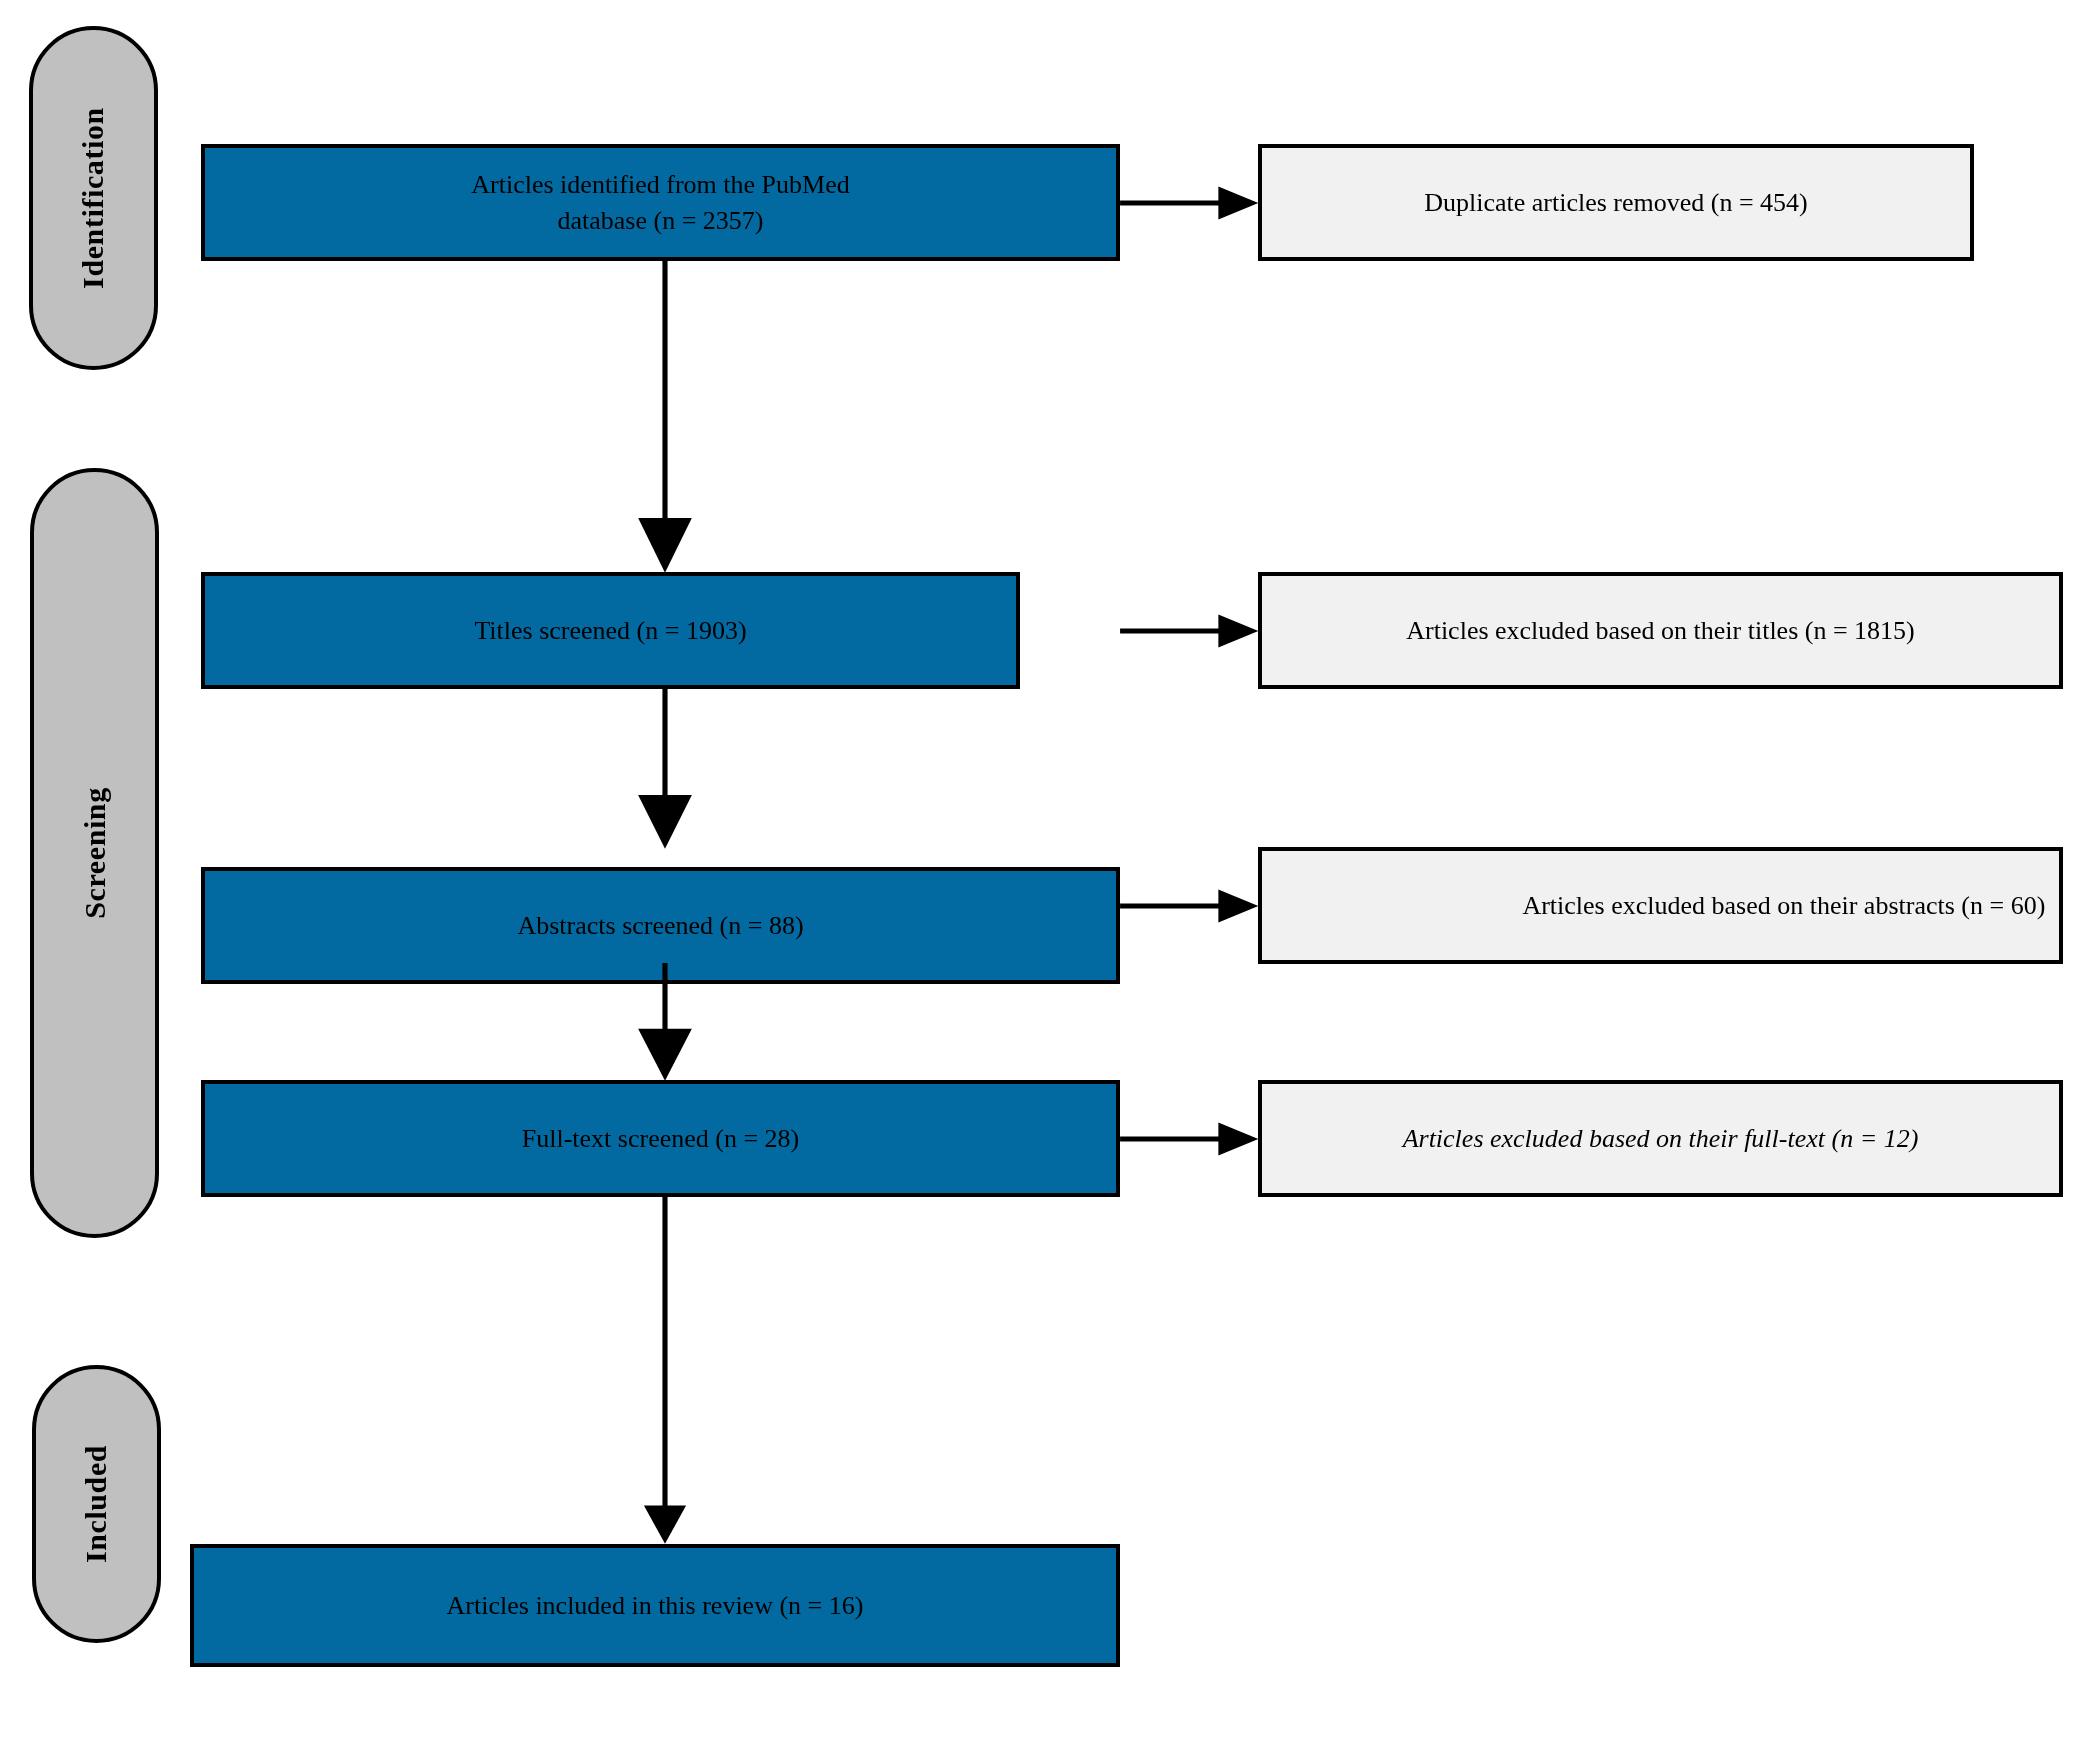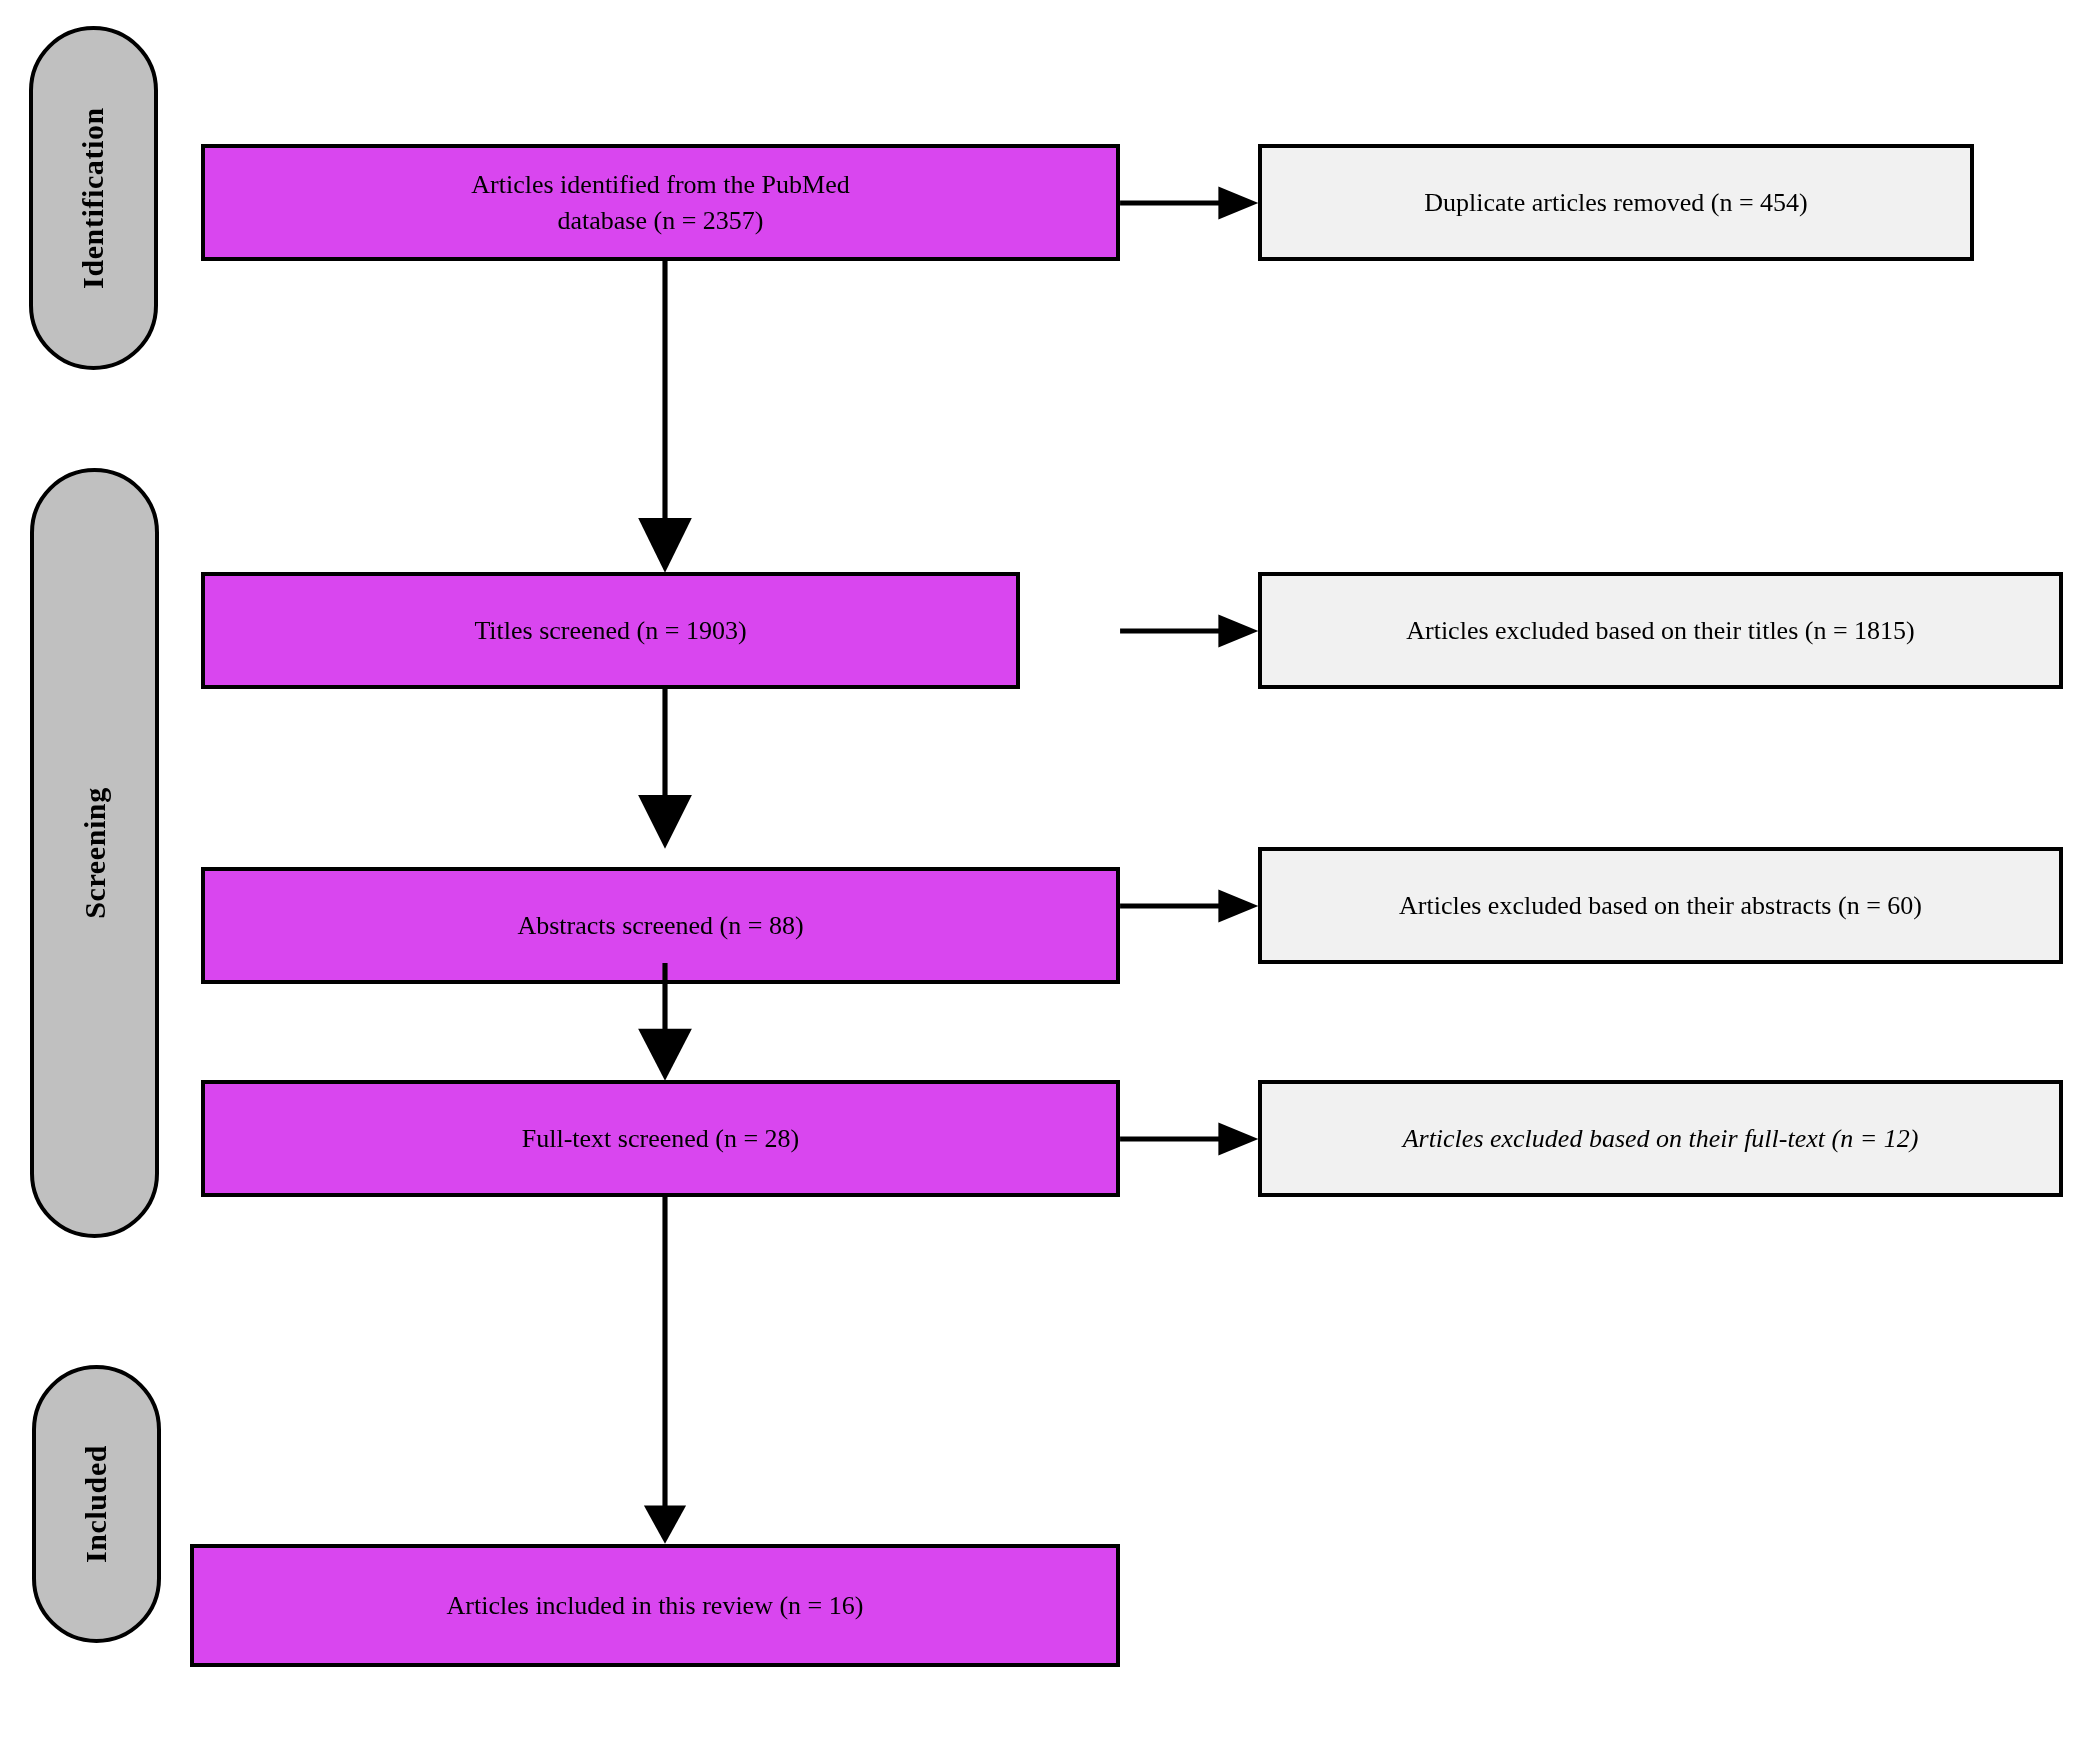--- a/index.html
+++ b/index.html
@@ -44,21 +44,21 @@
   .flow-box {
     position: absolute;
     box-sizing: border-box;
     border: 4px solid #000000;
     display: flex;
     align-items: center;
     justify-content: center;
     text-align: center;
     padding: 3.4px 13.7px;
   }
-  .flow-box.primary { background: #d946ef; }
+  .flow-box.primary { background: #0369a1; }
   .flow-box.secondary { background: #f1f1f1; }
   .flow-box-label {
     font-size: 26px;
     line-height: 1.38;
     color: #000000;
     font-family: "Liberation Serif", "DejaVu Serif", serif;
   }
 
   
   .conn {
@@ -127,21 +127,21 @@
     <svg width="86" height="163" viewBox="0 0 150 285">
       <line x1="75" y1="0" x2="75" y2="190" stroke="#000" stroke-width="9"></line>
       <polygon points="28,187 122,187 75,281" fill="#000"></polygon>
     </svg>
   </div>
 
   <div class="flow-box primary" style="left:201px; top:847px; width:919px; height:117px;margin-top:20px;">
     <span class="flow-box-label">Abstracts screened (n = 88)</span>
   </div>
 
-  <div class="flow-box secondary" style="left:1258px; top:847px; width:805px; height:117px;">
+  <div class="flow-box secondary" style="left:1258px; top:847px; width:805px; height:117px;justify-content:flex-end;">
     <span class="flow-box-label">Articles excluded based on their abstracts (n = 60)</span>
   </div>
 
   <div class="conn" style="left:1120px; top:886px; width:143px; height:40px;">
     <svg width="143" height="40" viewBox="0 0 250 70">
       <line x1="0" y1="35" x2="196" y2="35" stroke="#000" stroke-width="9"></line>
       <polygon points="172,6 242,35 172,64" fill="#000"></polygon>
     </svg>
   </div>
 

